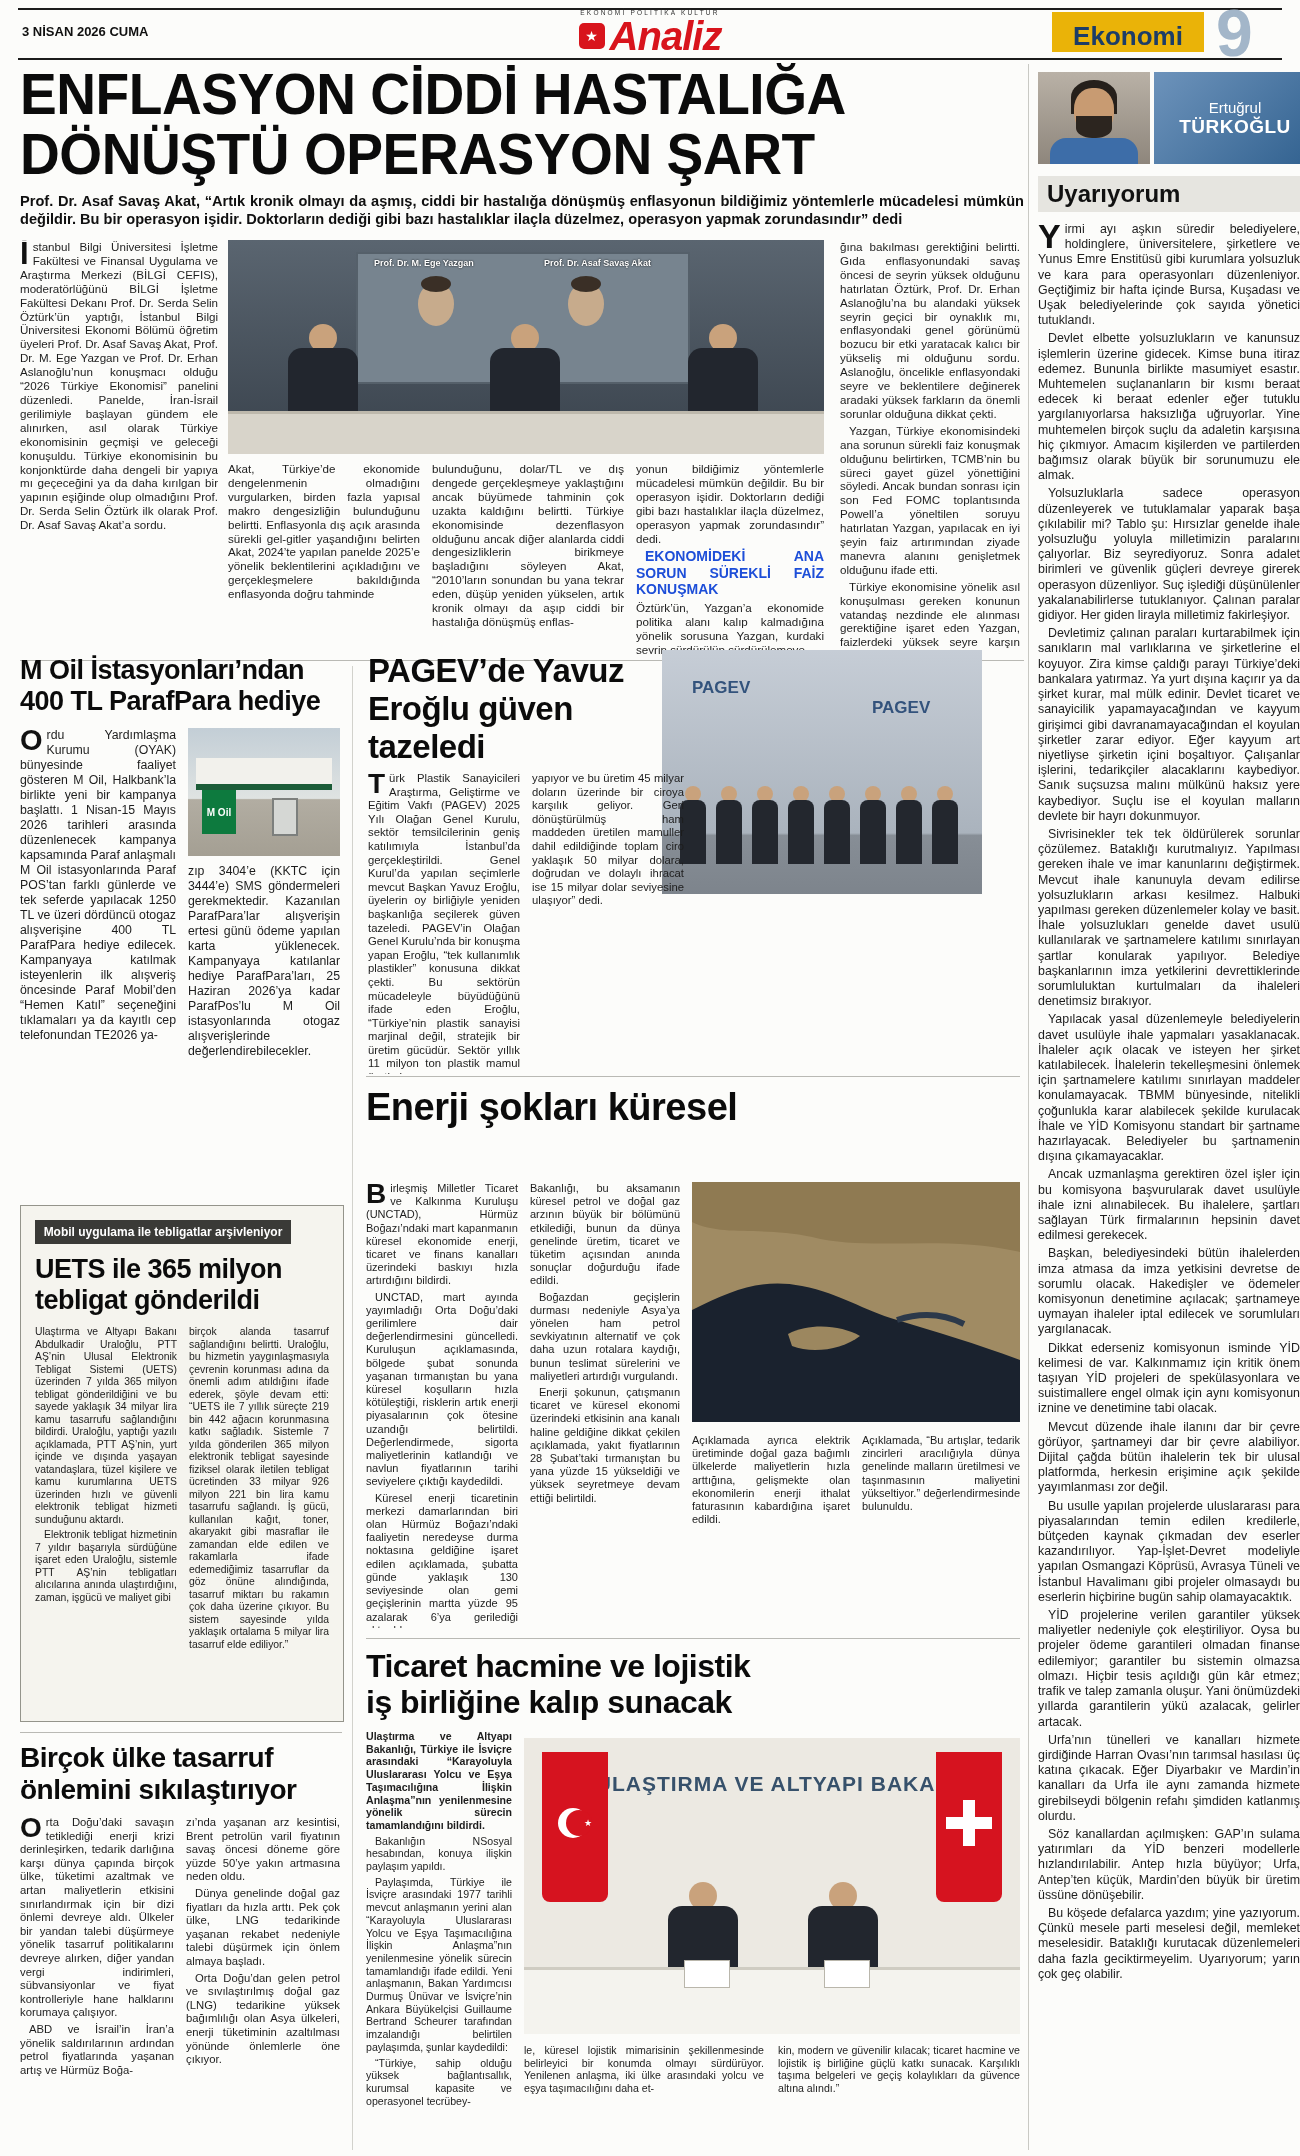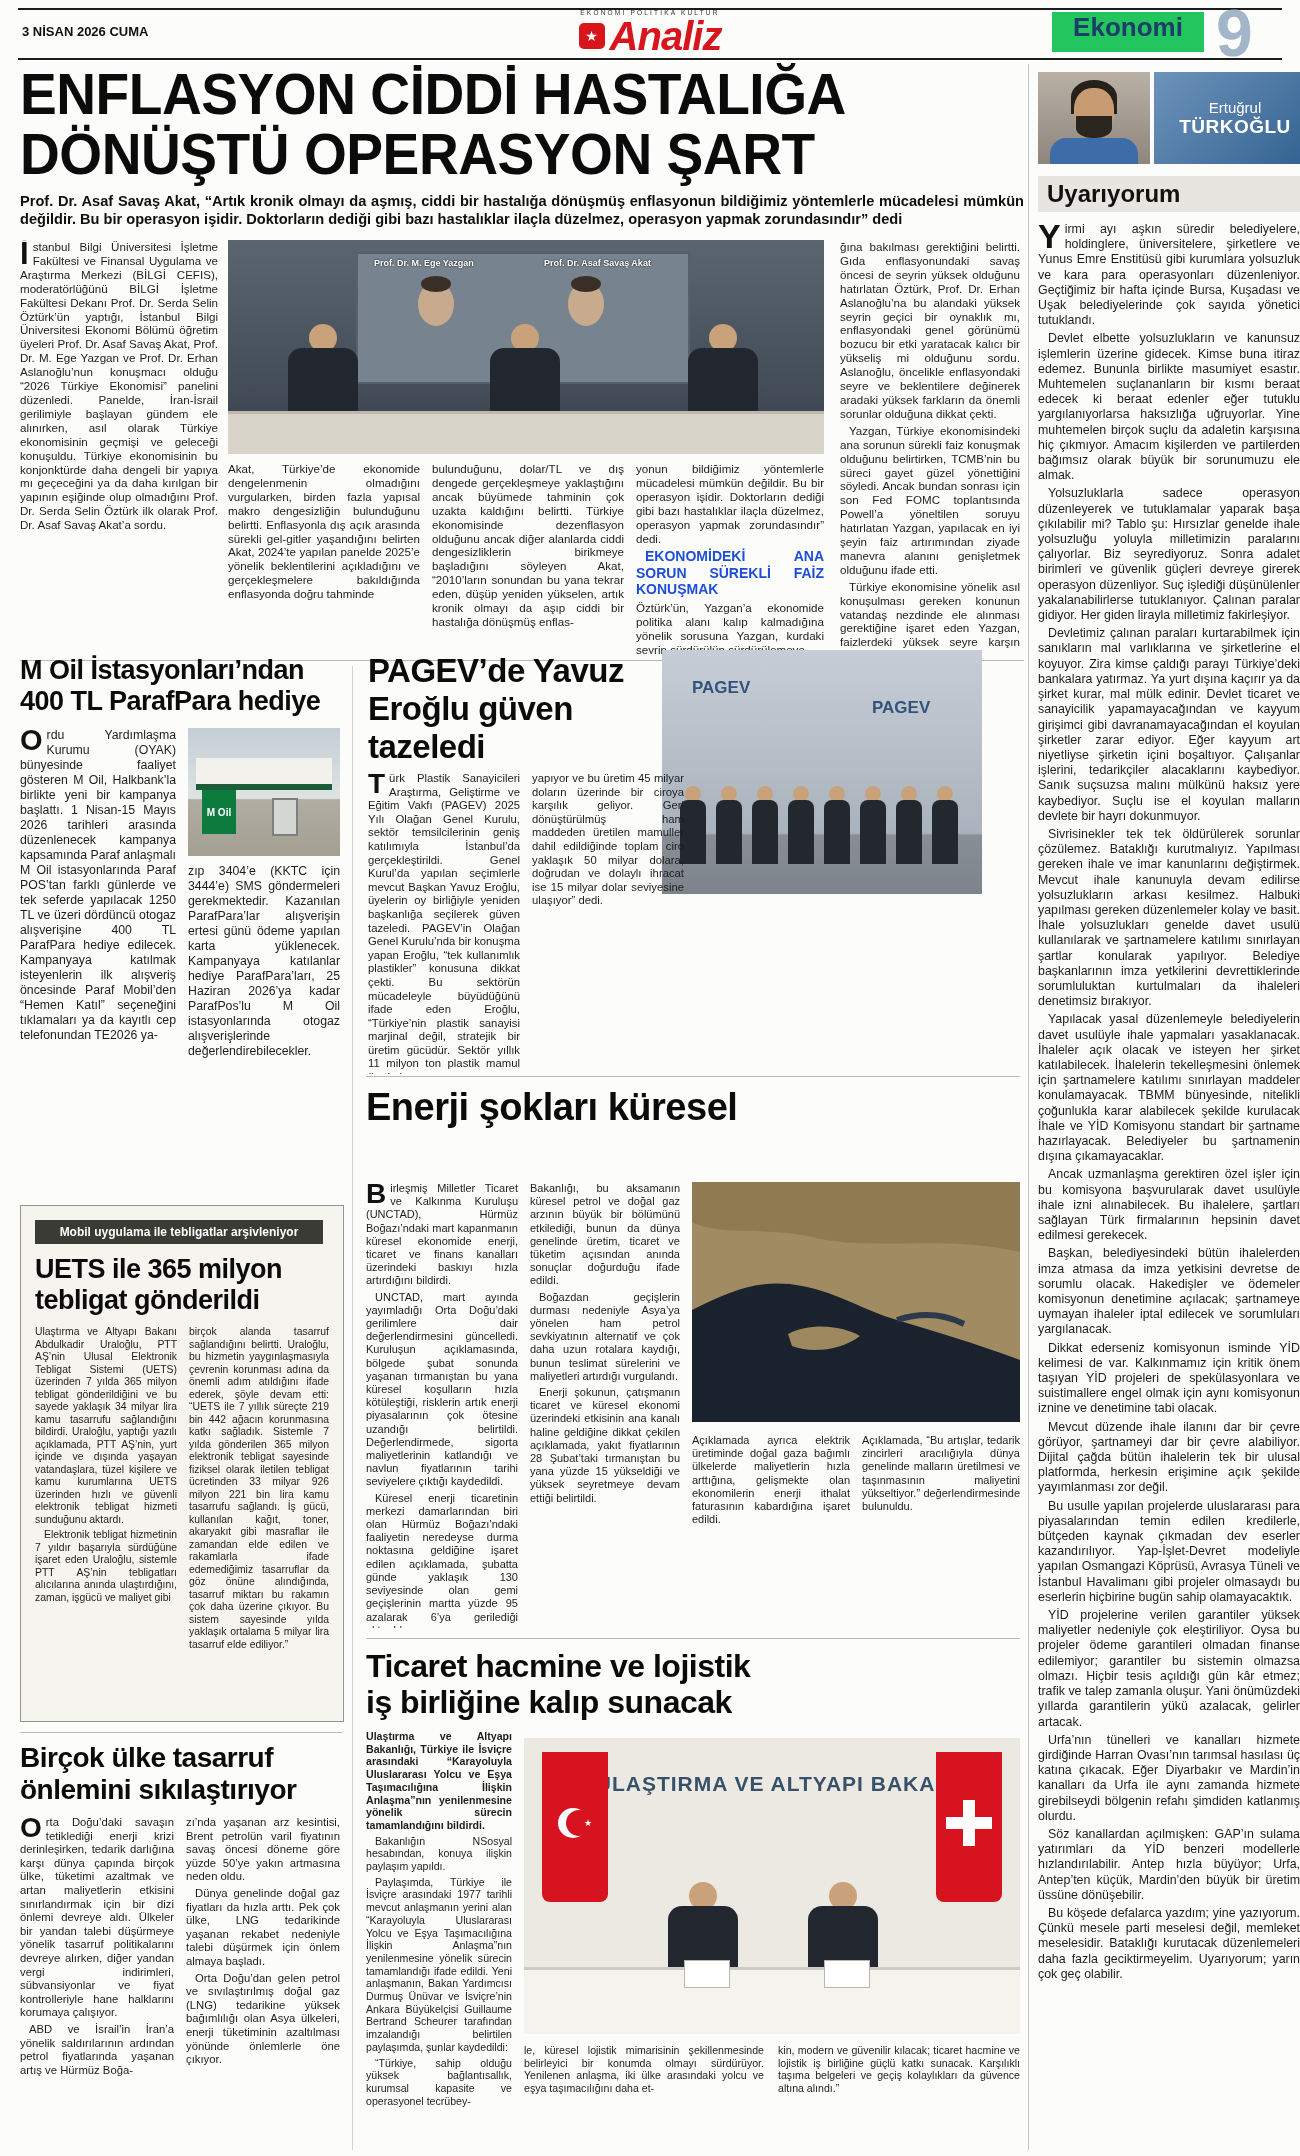--- a/index.html
+++ b/index.html
@@ -15,21 +15,21 @@
   .hl{font-weight:bold;color:#0b0b0b;letter-spacing:-0.5px}
   .hl .sq{display:inline-block;transform:scaleX(.95);transform-origin:0 50%;white-space:nowrap}
   
   .date{font-size:13px;font-weight:bold;color:#101010}
   .mast{text-align:center}
   .tagline{font-size:6.5px;letter-spacing:2.2px;color:#333;margin-bottom:1px}
   .logorow{display:flex;align-items:center;justify-content:center;gap:5px}
   .emblem{display:inline-block;width:26px;height:26px;background:#d8141c;color:#fff;border-radius:5px;
           font-size:14px;line-height:26px;text-align:center}
   .logotext{font-size:40px;font-style:italic;font-weight:bold;color:#d8141c;letter-spacing:-1px;line-height:38px}
-  .band{background:#22c55e;display:flex;align-items:flex-start;justify-content:center}
+  .band{background:#eab308;display:flex;align-items:flex-end;justify-content:center}
   .band span{font-size:26px;font-weight:bold;color:#1c3d67}
   .pageno{font-size:66px;font-weight:bold;color:#a3b6c9;line-height:66px}
   
   .lead-hl div{font-size:58px;line-height:60px}
   .deck{font-size:14.6px;line-height:18.4px;font-weight:bold;color:#101010;text-align:justify}
   .lead-body{font-size:11.6px;line-height:13.9px}
   .subhead{font-size:14px;line-height:16.5px;font-weight:bold;color:#1d4ed8;margin:4px 0 3px 0;text-indent:0}
   
   .namebox{background:linear-gradient(135deg,#6d93bb,#31618f);color:#fff;display:flex;flex-direction:column;
            align-items:center;justify-content:center}
@@ -249,21 +249,21 @@
       </div>
   </div>
   <div class="abs txt pagev-body" style="left:368px;top:772px;width:152px;height:302px">
     <p class="np"><span class="dc" style="font-size:28px;line-height:24px">T</span><span>ürk Plastik Sanayicileri Araştırma, Geliştirme ve Eğitim Vakfı (PAGEV) 2025 Yılı Olağan Genel Kurulu, sektör temsilcilerinin geniş katılımıyla İstanbul’da gerçekleştirildi. Genel Kurul’da yapılan seçimlerle mevcut Başkan Yavuz Eroğlu, üyelerin oy birliğiyle yeniden başkanlığa seçilerek güven tazeledi. PAGEV’in Olağan Genel Kurulu’nda bir konuşma yapan Eroğlu, “tek kullanımlık plastikler” konusuna dikkat çekti. Bu sektörün mücadeleyle büyüdüğünü ifade eden Eroğlu, “Türkiye’nin plastik sanayisi marjinal değil, stratejik bir üretim gücüdür. Sektör yıllık 11 milyon ton plastik mamul üretimi</span></p>
   </div>
   <div class="abs txt pagev-body" style="left:532px;top:772px;width:152px;height:302px">
     <p class="np">yapıyor ve bu üretim 45 milyar doların üzerinde bir ciroya karşılık geliyor. Geri dönüştürülmüş ham maddeden üretilen mamuller dahil edildiğinde toplam ciro yaklaşık 50 milyar dolara, doğrudan ve dolaylı ihracat ise 15 milyar dolar seviyesine ulaşıyor” dedi.</p>
   </div>
 
   <div class="abs uets-box" style="left:20px;top:1205px;width:322px;height:515px">
-    <div class="abs kicker" style="left:14px;top:14px;width:288px;height:24px">Mobil uygulama ile tebligatlar arşivleniyor</div>
+    <div class="abs kicker" style="left:14px;top:14px;width:256px;height:24px">Mobil uygulama ile tebligatlar arşivleniyor</div>
     <div class="abs hl" style="left:14px;top:48px;width:290px;font-size:27px;line-height:31px">
       <div>UETS ile 365 milyon</div>
       <div>tebligat gönderildi</div>
     </div>
     <div class="abs txt uets-body" style="left:14px;top:120px;width:142px;height:380px">
       <p class="np">Ulaştırma ve Altyapı Bakanı Abdulkadir Uraloğlu, PTT AŞ’nin Ulusal Elektronik Tebligat Sistemi (UETS) üzerinden 7 yılda 365 milyon tebligat gönderildiğini ve bu sayede yaklaşık 34 milyar lira kamu tasarrufu sağlandığını bildirdi. Uraloğlu, yaptığı yazılı açıklamada, PTT AŞ’nin, yurt içinde ve dışında yaşayan vatandaşlara, tüzel kişilere ve kamu kurumlarına UETS üzerinden hızlı ve güvenli elektronik tebligat hizmeti sunduğunu aktardı.</p>
       <p>Elektronik tebligat hizmetinin 7 yıldır başarıyla sürdüğüne işaret eden Uraloğlu, sistemle PTT AŞ’nin tebligatları alıcılarına anında ulaştırdığını, zaman, işgücü ve maliyet gibi</p>
     </div>
     <div class="abs txt uets-body" style="left:168px;top:120px;width:140px;height:380px">
       <p class="np">birçok alanda tasarruf sağlandığını belirtti. Uraloğlu, bu hizmetin yaygınlaşmasıyla çevrenin korunması adına da önemli adım atıldığını ifade ederek, şöyle devam etti: “UETS ile 7 yıllık süreçte 219 bin 442 ağacın korunmasına katkı sağladık. Sistemle 7 yılda gönderilen 365 milyon elektronik tebligat sayesinde fiziksel olarak iletilen tebligat ücretinden 33 milyar 926 milyon 221 bin lira kamu tasarrufu sağlandı. İş gücü, kullanılan kağıt, toner, akaryakıt gibi masraflar ile zamandan elde edilen ve rakamlarla ifade edemediğimiz tasarruflar da göz önüne alındığında, tasarruf miktarı bu rakamın çok daha üzerine çıkıyor. Bu sistem sayesinde yılda yaklaşık ortalama 5 milyar lira tasarruf elde ediliyor.”</p>

